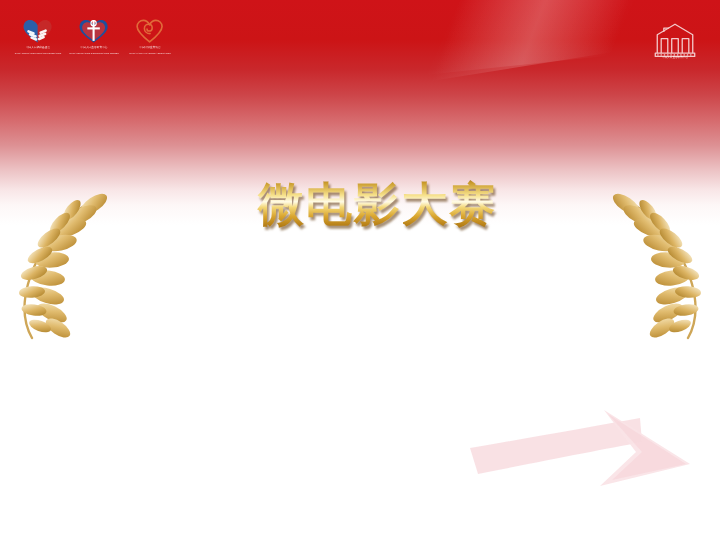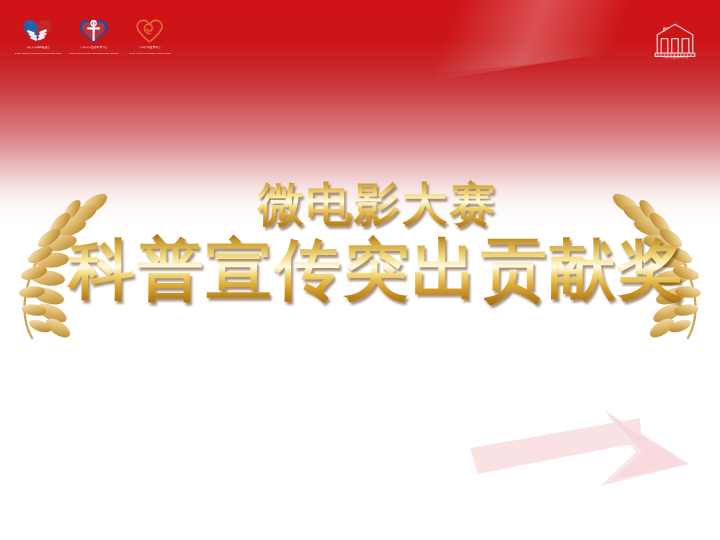--- a/index.html
+++ b/index.html
@@ -303,23 +303,20 @@
         <ellipse cx="40" cy="122" rx="12.5" ry="5.6" transform="rotate(8 40 122)"></ellipse>
         <ellipse cx="46" cy="138" rx="11.5" ry="5.2" transform="rotate(20 46 138)"></ellipse>
       </g>
     </g>
   </svg>
 
   <div class="title-area">
     <span class="title-wrap">
       <span class="title-line title-main">微电影大赛</span>
     </span>
-    <span class="title-wrap">
-      <span class="title-line title-sub">科普宣传突出贡献奖</span>
-    </span>
   </div>
 
   <div class="filmstrip-area">
     <svg width="720" height="150" viewBox="0 0 720 150">
       <defs>
         <linearGradient id="fadeMaskGrad" x1="0" y1="0" x2="1" y2="0">
           <stop offset="0%" stop-color="#000000" stop-opacity="0.1"></stop>
           <stop offset="18%" stop-color="#000000" stop-opacity="0.5"></stop>
           <stop offset="55%" stop-color="#000000" stop-opacity="1"></stop>
           <stop offset="100%" stop-color="#000000" stop-opacity="1"></stop>

